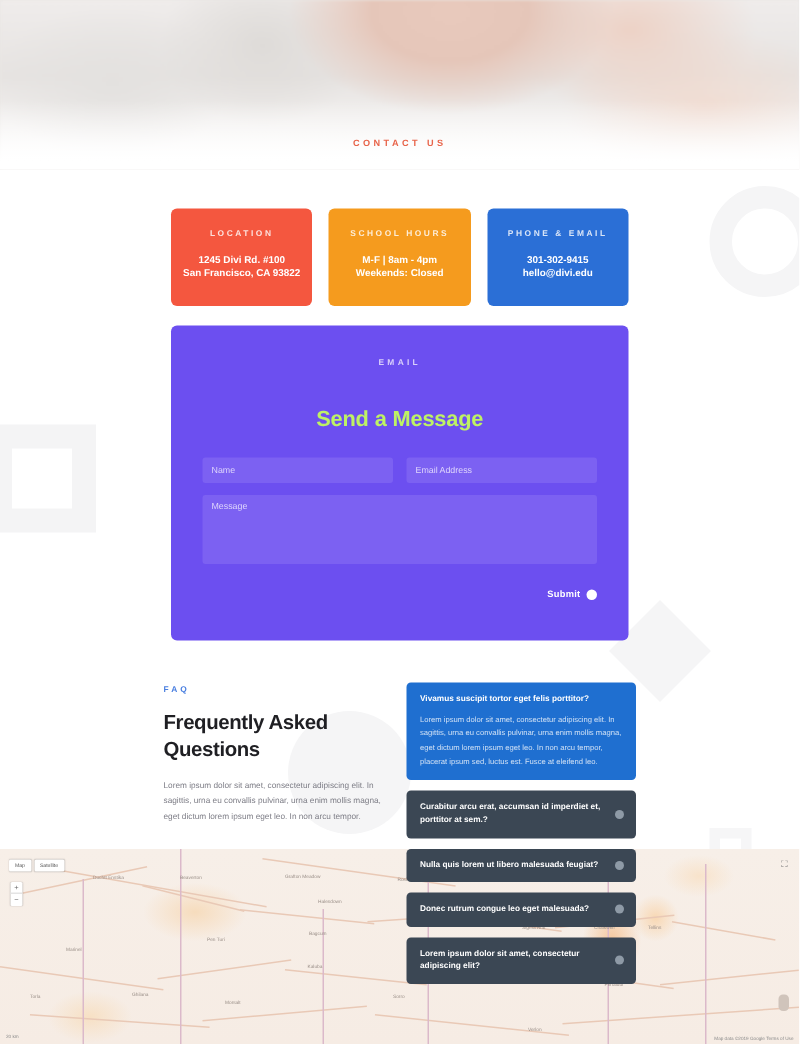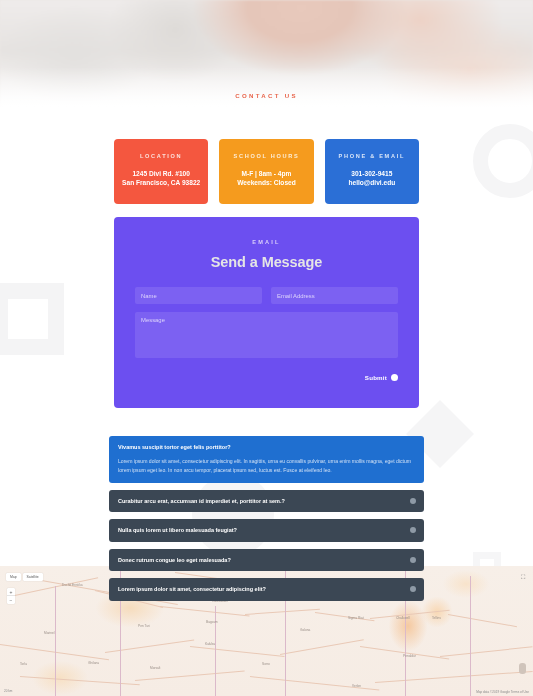--- a/index.html
+++ b/index.html
@@ -90,21 +90,21 @@
     width:305px; margin:13px auto 0;
     background:#6c4ff0; border-radius:4px;
     padding:23px 21px 27px;
     text-align:center;
   }
   .form-eyebrow {
     font-size:5.6px; font-weight:700; letter-spacing:2.2px;
     color:#d9cffb; text-transform:uppercase; line-height:1;
   }
   .form-title {
-    margin-top:9px; font-size:14.5px; font-weight:700; color:#e5e5e5;
+    margin-top:27px; font-size:14.5px; font-weight:700; color:#bef264;
     letter-spacing:-0.1px;
   }
   .form-row { display:flex; gap:9px; margin-top:17px; }
   .field {
     flex:1; height:17px; border-radius:2px; border:none;
     background:#7c61f2; color:#ded5fc;
     font-family:"Liberation Sans", sans-serif;
     font-size:5.9px; padding:0 6px; outline:none;
   }
   .field::placeholder { color:#ded5fc; opacity:1; }
@@ -275,20 +275,25 @@
       <textarea class="textarea" placeholder="Message" style=""></textarea>
       <div class="submit-wrap">
         <button class="submit-btn">
           <span>Submit</span>
           <span class="submit-ico"></span>
         </button>
       </div>
     </div>
 
     <div class="faq">
+      <div class="faq-left">
+        <div class="faq-eyebrow">FAQ</div>
+        <h2 class="faq-heading">Frequently Asked Questions</h2>
+        <p class="faq-body">Lorem ipsum dolor sit amet, consectetur adipiscing elit. In sagittis, urna eu convallis pulvinar, urna enim mollis magna, eget dictum lorem ipsum eget leo. In non arcu tempor.</p>
+      </div>
       <div class="faq-right">
 
         <div class="acc acc-open">
           <div class="acc-q">Vivamus suscipit tortor eget felis porttitor?</div>
           <div class="acc-a">Lorem ipsum dolor sit amet, consectetur adipiscing elit. In sagittis, urna eu convallis pulvinar, urna enim mollis magna, eget dictum lorem ipsum eget leo. In non arcu tempor, placerat ipsum sed, luctus est. Fusce at eleifend leo.</div>
 
         </div>
 
         <div class="acc acc-closed">
           <div class="acc-q">Curabitur arcu erat, accumsan id imperdiet et, porttitor at sem.?</div>

